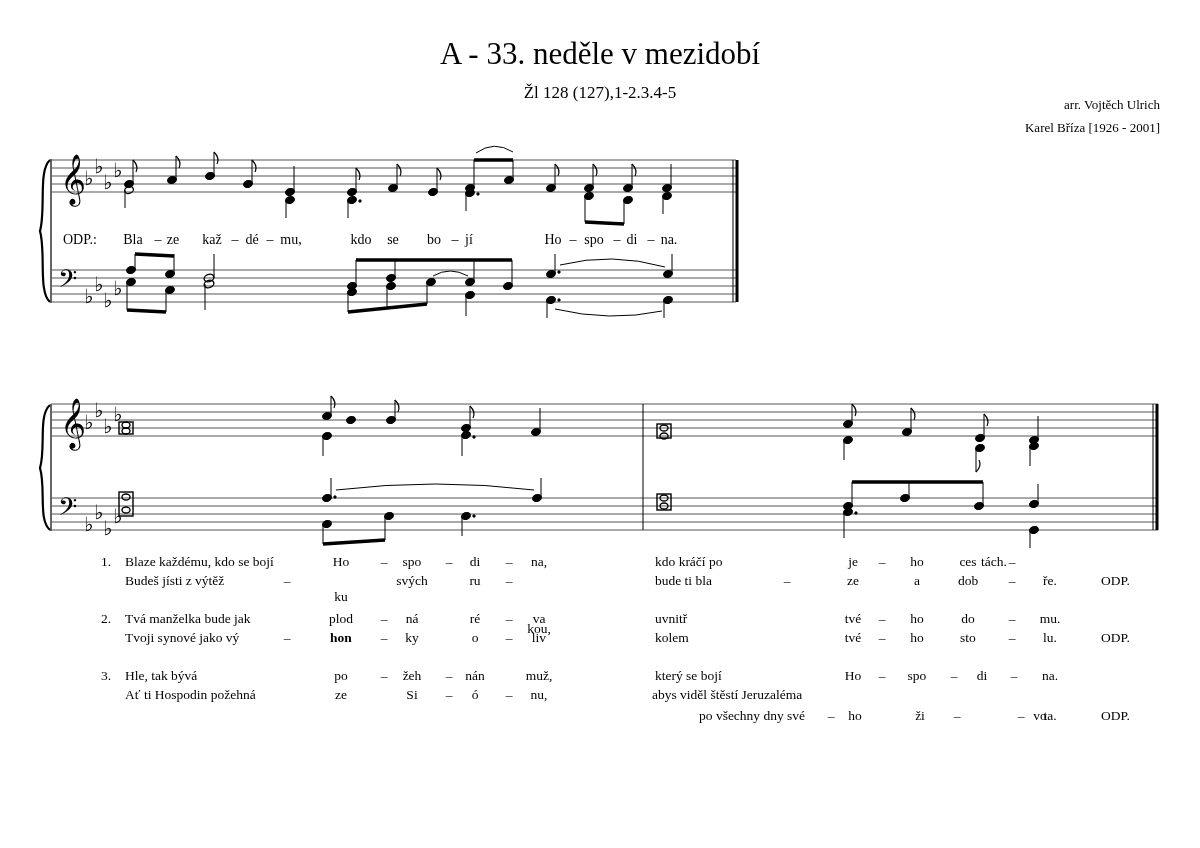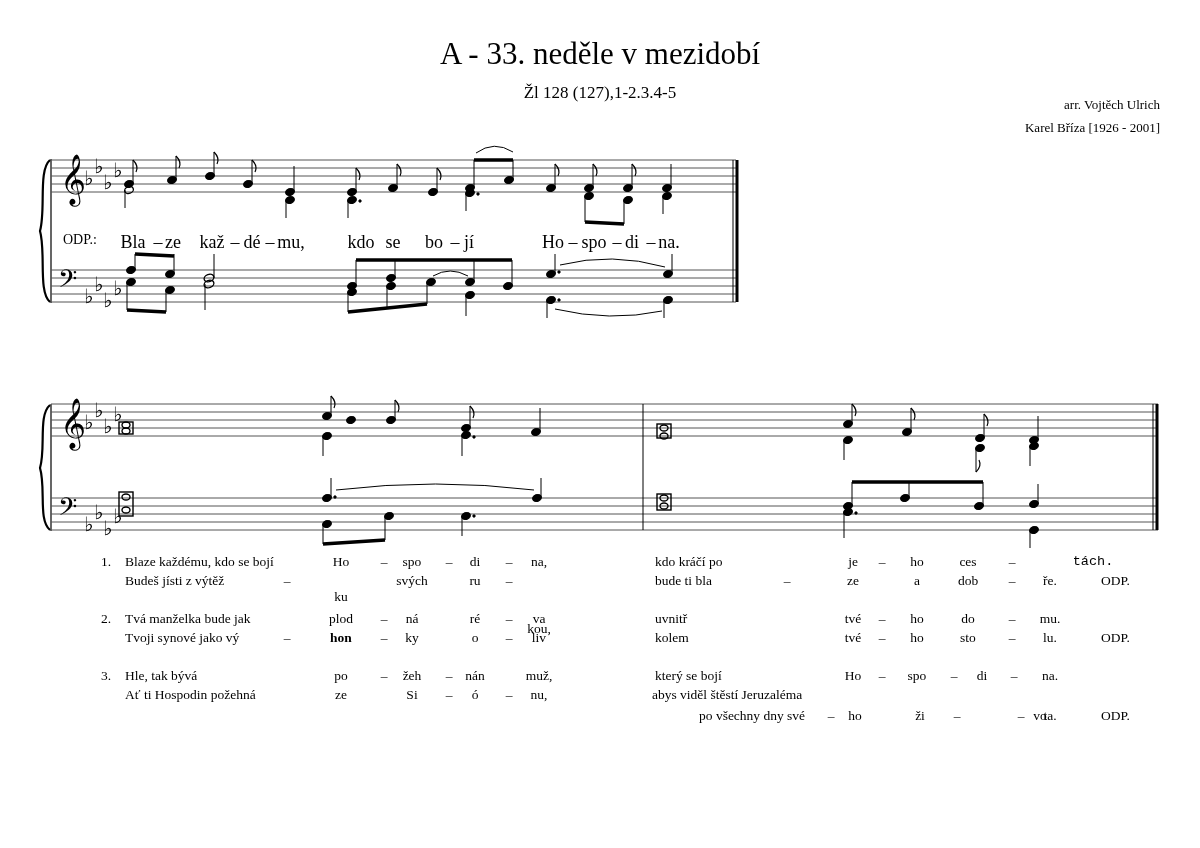--- a/index.html
+++ b/index.html
@@ -4,21 +4,21 @@
 <style>
   html, body { margin:0; padding:0; background:#ffffff; }
   body { width:1200px; height:848px; position:relative; overflow:hidden;
          font-family:"Liberation Serif", "DejaVu Serif", serif; color:#000; }
   .abs { position:absolute; white-space:nowrap; }
   #title { left:0; width:1200px; top:36px; text-align:center; font-size:31px; }
   #subtitle { left:0; width:1200px; top:83px; text-align:center; font-size:17px; }
   #composer { right:40px; top:80px; font-size:13px; text-align:right;margin-top:40px; }
   #arranger { right:40px; top:97px; font-size:13px; text-align:right; }
   #score { position:absolute; left:0; top:0; }
-  .lyr { position:absolute; font-size:18px; white-space:nowrap; transform:translateX(-50%); }
+  .lyr { position:absolute; font-size:14px; white-space:nowrap; transform:translateX(-50%); }
   .vt { position:absolute; font-size:13.5px; white-space:nowrap; }
   .vt.c { transform:translateX(-50%); }
 </style>
 </head>
 <body>
 
 <div id="title" class="abs">A - 33. neděle v mezidobí</div>
 <div id="subtitle" class="abs">Žl 128 (127),1-2.3.4-5</div>
 <div id="composer" class="abs">Karel Bříza [1926 - 2001]</div>
 <div id="arranger" class="abs">arr. Vojtěch Ulrich</div>
@@ -348,21 +348,21 @@
     <div class="vt c" style="left: 449px; top: 554px;">–</div>
     <div class="vt c" style="left: 475px; top: 554px;">di</div>
     <div class="vt c" style="left: 509px; top: 554px;">–</div>
     <div class="vt c" style="left: 539px; top: 554px;">na,</div>
     <div class="vt " style="left: 655px; top: 554px;">kdo kráčí po</div>
     <div class="vt c" style="left: 853px; top: 554px;">je</div>
     <div class="vt c" style="left: 882px; top: 554px;">–</div>
     <div class="vt c" style="left: 917px; top: 554px;">ho</div>
     <div class="vt c" style="left: 968px; top: 554px;">ces</div>
     <div class="vt c" style="left: 1012px; top: 554px;">–</div>
-    <div class="vt c" style="left: 1093px; top: 554px; font-family: Liberation Mono, monospace;">tách.</div>
+    <div class="vt c" style="left: 994px; top: 554px;">tách.</div>
     <div class="vt " style="left: 125px; top: 573px;">Budeš jísti z výtěž</div>
     <div class="vt c" style="left: 287px; top: 573px;">–</div>
     <div class="vt c" style="left: 341px; top: 589px;">ku</div>
     <div class="vt c" style="left: 412px; top: 573px;">svých</div>
     <div class="vt c" style="left: 475px; top: 573px;">ru</div>
     <div class="vt c" style="left: 509px; top: 573px;">–</div>
     <div class="vt c" style="left: 539px; top: 573px; margin-top: 48px;">kou,</div>
     <div class="vt " style="left: 655px; top: 573px;">bude ti bla</div>
     <div class="vt c" style="left: 787px; top: 573px;">–</div>
     <div class="vt c" style="left: 853px; top: 573px;">ze</div>

